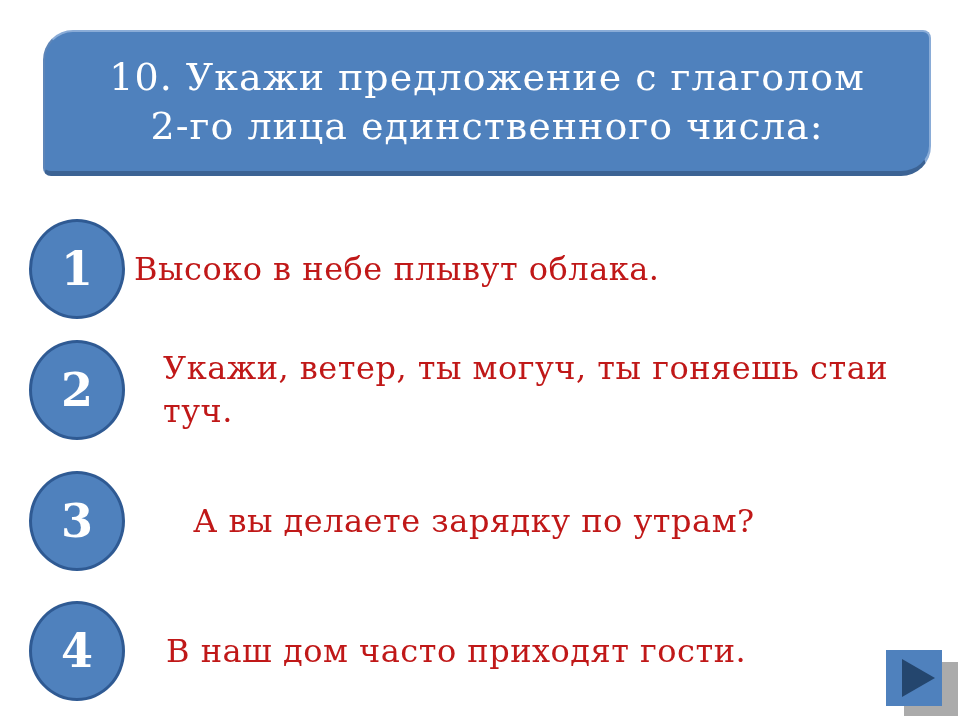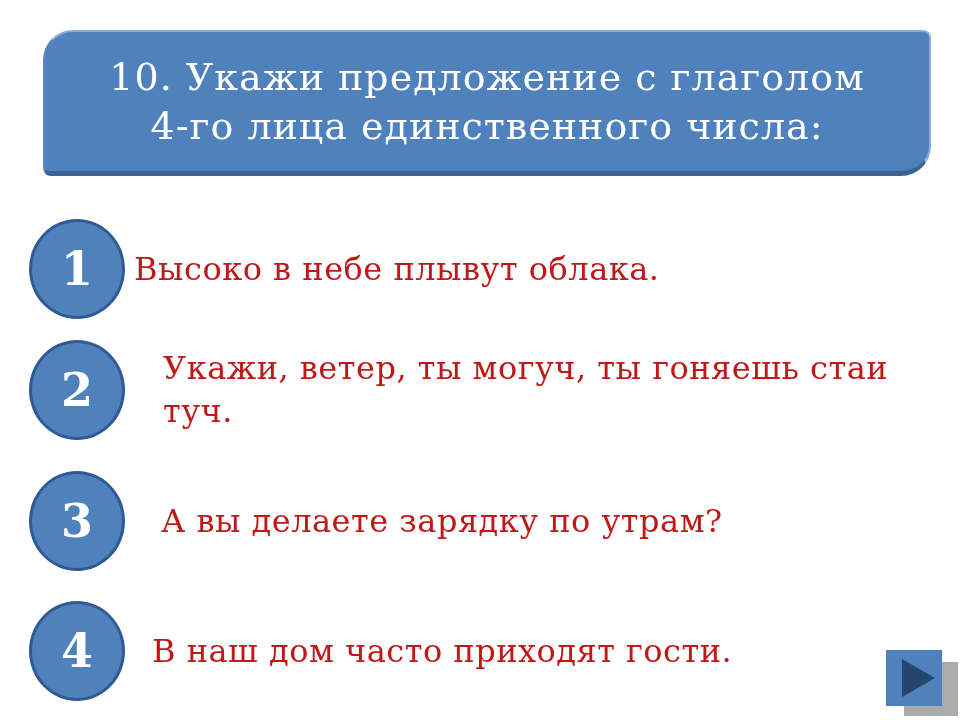--- a/index.html
+++ b/index.html
@@ -80,22 +80,22 @@
 
   .option-text {
     color: #c01818;
     font-size: 32px;
     line-height: 43px;
     letter-spacing: 0.5px;
     white-space: pre-line;
   }
   .r1 .option-text { margin-left: 9px; }
   .r2 .option-text { margin-left: 38px; }
-  .r3 .option-text { margin-left: 36px; }
-  .r4 .option-text { margin-left: 27px; }
+  .r3 .option-text { margin-left: 68px; }
+  .r4 .option-text { margin-left: 41px; }
 
   
   .next-shadow {
     position: absolute;
     left: 904px;
     top: 662px;
     width: 54px;
     height: 54px;
     background: #ababab;
     z-index: 1;
@@ -122,21 +122,21 @@
     margin-left: 8px;
   }
 </style>
 </head>
 <body>
 
 <div class="slide">
 
   <div class="question-box">
     <div class="question-line">10. Укажи предложение с глаголом</div>
-    <div class="question-line">4-го лица единственного числа:</div>
+    <div class="question-line">2-го лица единственного числа:</div>
   </div>
 
   <div class="option-row r1">
     <div class="badge">
       <span>1</span>
     </div>
     <div class="option-text">Высоко в небе плывут облака.</div>
   </div>
 
   <div class="option-row r2">

